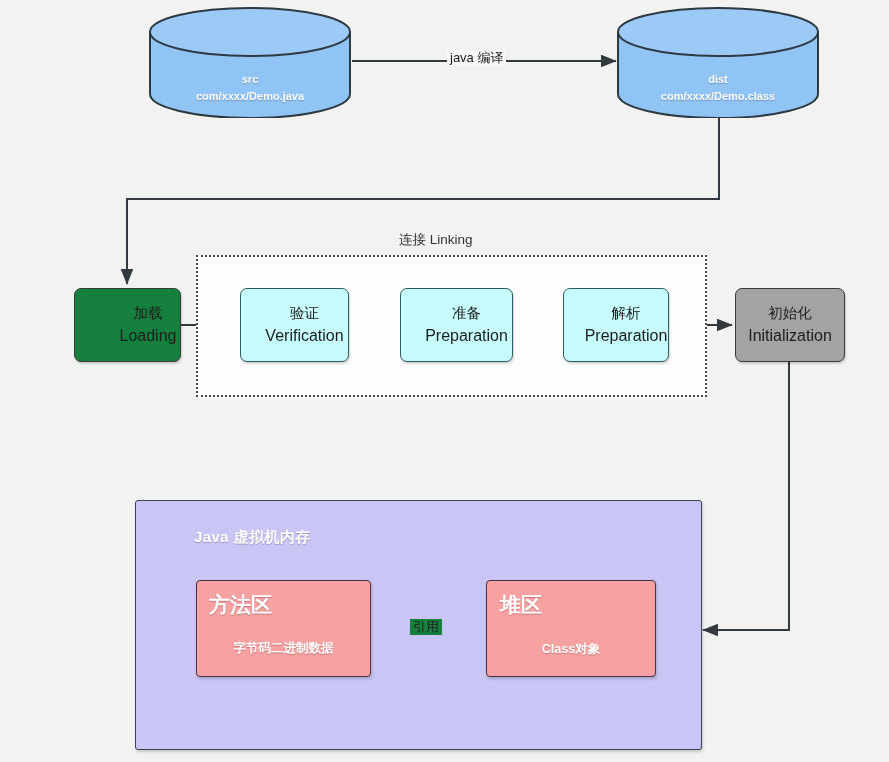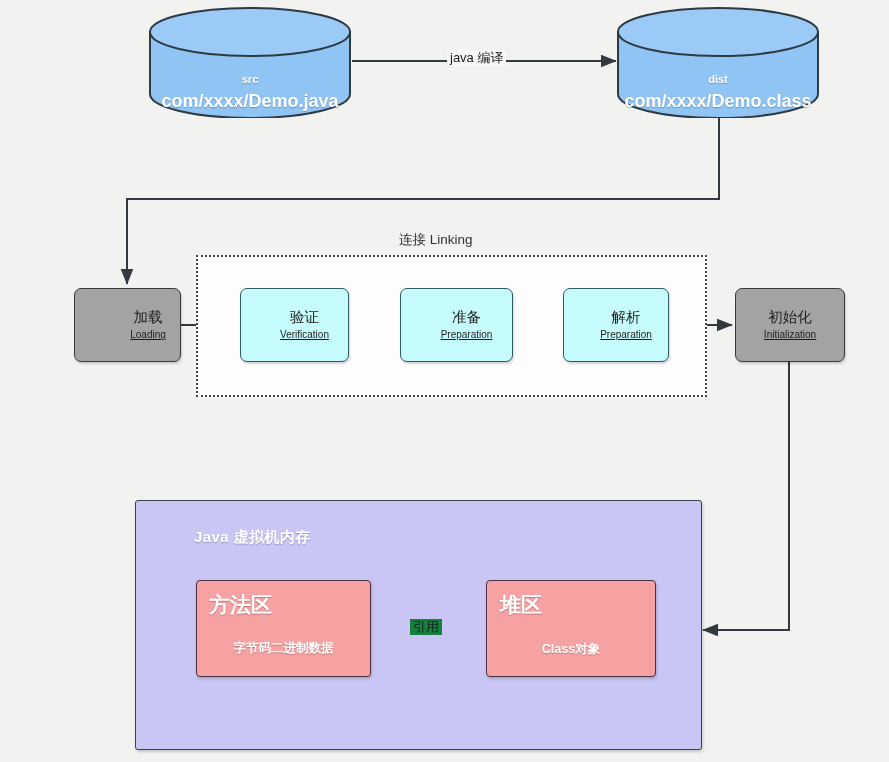--- a/index.html
+++ b/index.html
@@ -40,32 +40,32 @@
     position: absolute;
     left: 0;
     right: 0;
     color: #ffffff;
     font-weight: bold;
     text-align: center;
     line-height: 1.35;
     text-shadow: 0 1px 1px rgba(60,60,60,.35);
   }
   .cyl .t1 { font-size: 11px; }
-  .cyl .t2 { font-size: 18px; }
+  .cyl .t2 { font-size: 11px; }
 
   
   .pbox {
     border: 1.6px solid #30444b;
     border-radius: 7px;
     box-shadow: 1px 2px 2px rgba(0,0,0,.16);
   }
   .pbox .zh { font-size: 14.5px; color: #1d1d1d; line-height: 1.45; }
-  .pbox .en { font-size: 10px; color: #1d1d1d; line-height: 1.45; text-decoration: underline; }
-
-  .box-loading { background: #a3a3a3; border-color: #3a3a3a; padding-left: 41px; }
+  .pbox .en { font-size: 16px; color: #1d1d1d; line-height: 1.45; }
+
+  .box-loading { background: #15803d; border-color: #3a3a3a; padding-left: 41px; }
   .box-cyan    { background: #c6fcfb; border-color: #2c5d63; padding-left: 20px; }
   .box-init    { background: #a3a3a3; border-color: #3a3a3a; }
 
   
   .linking-group {
     position: absolute;
     border: 2px dotted #444;
     background: #fdfdfd;
     box-sizing: border-box;
   }

